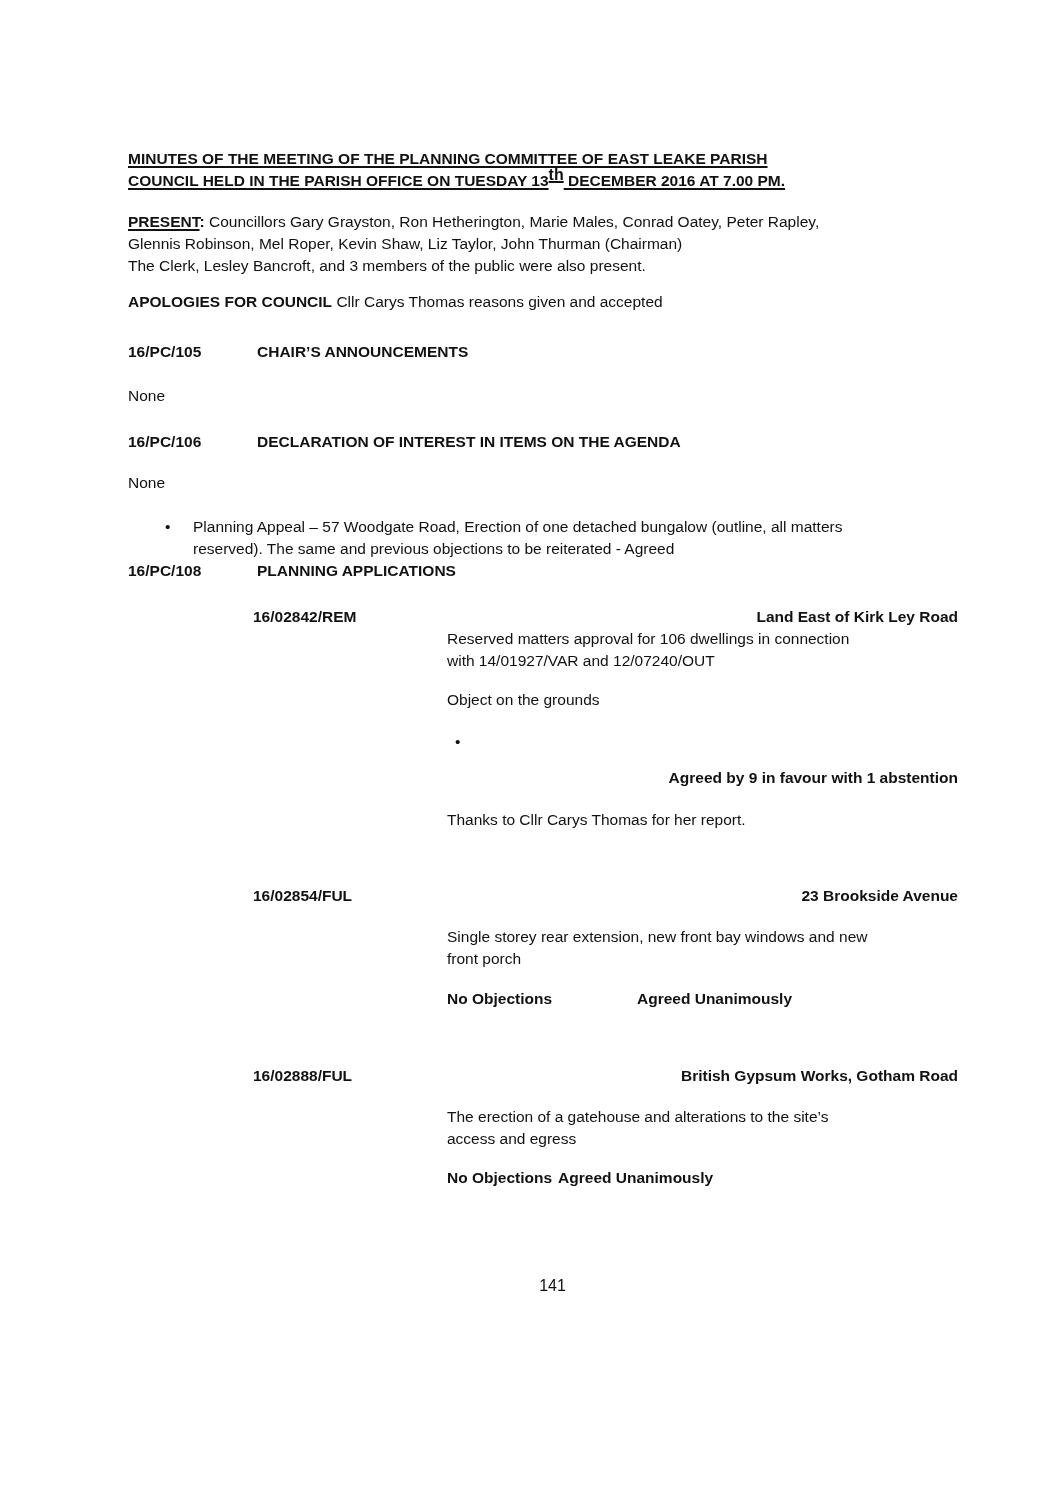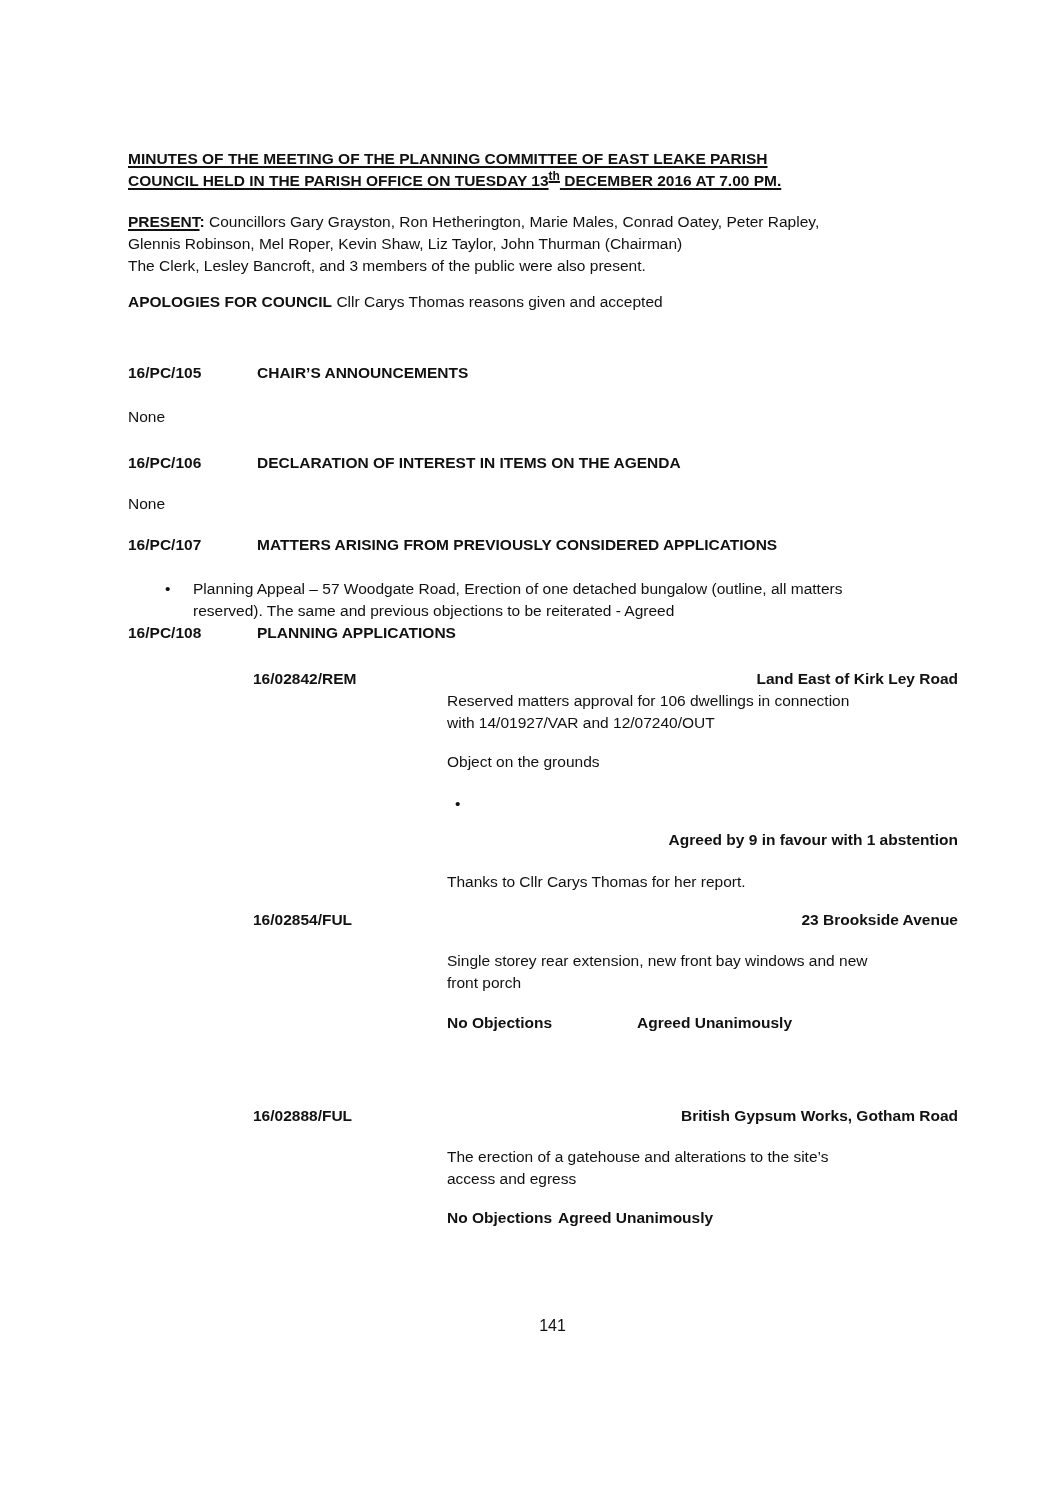--- a/index.html
+++ b/index.html
@@ -14,21 +14,21 @@
     font-family: "Liberation Sans", sans-serif;
     font-size: 15.5px;
     line-height: 22px;
     color: #111111;
   }
   .b { font-weight: bold; text-align: right; }
   .u { text-decoration: underline; text-decoration-thickness: 2px; text-underline-offset: 2px; }
   .pre { white-space: pre-line; }
   .title-line { font-weight: bold; }
   .title-line sup {
-    font-size: 12px;
+    font-size: 16px;
     line-height: 0;
     text-decoration: underline;
     text-decoration-thickness: 1.5px;
   }
   .section-row { display: flex; }
   .section-ref { width: 129px; flex: 0 0 129px; font-weight: bold; }
   .section-heading { font-weight: bold; }
   .bullet1 { display: flex; margin-left: 37px; }
   .bullet1 .marker { flex: 0 0 28px; }
   .bullet2 { display: flex; margin-left: 8px; }
@@ -51,36 +51,32 @@
     <div class="title-line"><span class="u">MINUTES OF THE MEETING OF THE PLANNING COMMITTEE OF EAST LEAKE PARISH</span></div>
     <div class="title-line"><span class="u">COUNCIL HELD IN THE PARISH OFFICE ON TUESDAY 13</span><sup>th</sup><span class="u"> DECEMBER 2016 AT 7.00 PM.</span></div>
   </div>
 
   <div class="pre" style="margin-top:19px"><span class="b u">PRESENT</span><span class="b">:</span><span> Councillors Gary Grayston, Ron Hetherington, Marie Males, Conrad Oatey, Peter Rapley,
 Glennis Robinson, Mel Roper, Kevin Shaw, Liz Taylor, John Thurman (Chairman)
 The Clerk, Lesley Bancroft, and 3 members of the public were also present.</span></div>
 
   <div style="margin-top:14px"><span class="b">APOLOGIES FOR COUNCIL</span><span> Cllr Carys Thomas reasons given and accepted</span></div>
 
-  <div class="section-row" style="margin-top:49px">
+  <div class="section-row" style="margin-top:28px">
     <div class="section-ref">16/PC/105</div>
     <div class="section-heading">CHAIR’S ANNOUNCEMENTS</div>
   </div>
   <div style="margin-top:22px">None</div>
 
   <div class="section-row" style="margin-top:24px">
     <div class="section-ref">16/PC/106</div>
     <div class="section-heading">DECLARATION OF INTEREST IN ITEMS ON THE AGENDA</div>
   </div>
   <div style="margin-top:19px">None</div>
 
-  <div class="section-row" style="margin-top:19px">
-    <div class="section-ref">16/PC/107</div>
-    <div class="section-heading">MATTERS ARISING FROM PREVIOUSLY CONSIDERED APPLICATIONS</div>
-  </div>
   <div class="bullet1" style="margin-top:22px">
     <span class="marker">•</span>
     <div class="pre">Planning Appeal – 57 Woodgate Road, Erection of one detached bungalow (outline, all matters
 reserved).  The same and previous objections to be reiterated - Agreed</div>
   </div>
 
   <div class="section-row" style="">
     <div class="section-ref">16/PC/108</div>
     <div class="section-heading">PLANNING APPLICATIONS</div>
   </div>
@@ -93,34 +89,34 @@
 with 14/01927/VAR and 12/07240/OUT</div>
       <div style="margin-top:17px">Object on the grounds</div>
       <div class="bullet2" style="margin-top:20px">
         <span class="marker">•</span>
       </div>
       <div class="b" style="margin-top:14px;margin-left:60px">Agreed by 9 in favour with 1 abstention</div>
       <div style="margin-top:20px">Thanks to Cllr Carys Thomas for her report.</div>
     </div>
   </div>
 
-  <div class="app-row" style="margin-top:16px">
+  <div class="app-row" style="margin-top:54px">
     <div class="app-ref">16/02854/FUL</div>
     <div class="app-body">
       <div class="b">23 Brookside Avenue</div>
       <div class="pre" style="margin-top:19px">Single storey rear extension, new front bay windows and new
 front porch</div>
       <div class="decision-cols" style="margin-top:18px">
         <span class="left">No Objections</span>
         <span>Agreed Unanimously</span>
       </div>
     </div>
   </div>
 
-  <div class="app-row" style="margin-top:71px">
+  <div class="app-row" style="margin-top:55px">
     <div class="app-ref">16/02888/FUL</div>
     <div class="app-body">
       <div class="b">British Gypsum Works, Gotham Road</div>
       <div class="pre" style="margin-top:19px">The erection of a gatehouse and alterations to the site’s
 access and egress</div>
       <div class="decision-inline" style="margin-top:17px">
         <span>No Objections</span><span class="right">Agreed Unanimously</span>
       </div>
     </div>
   </div>

